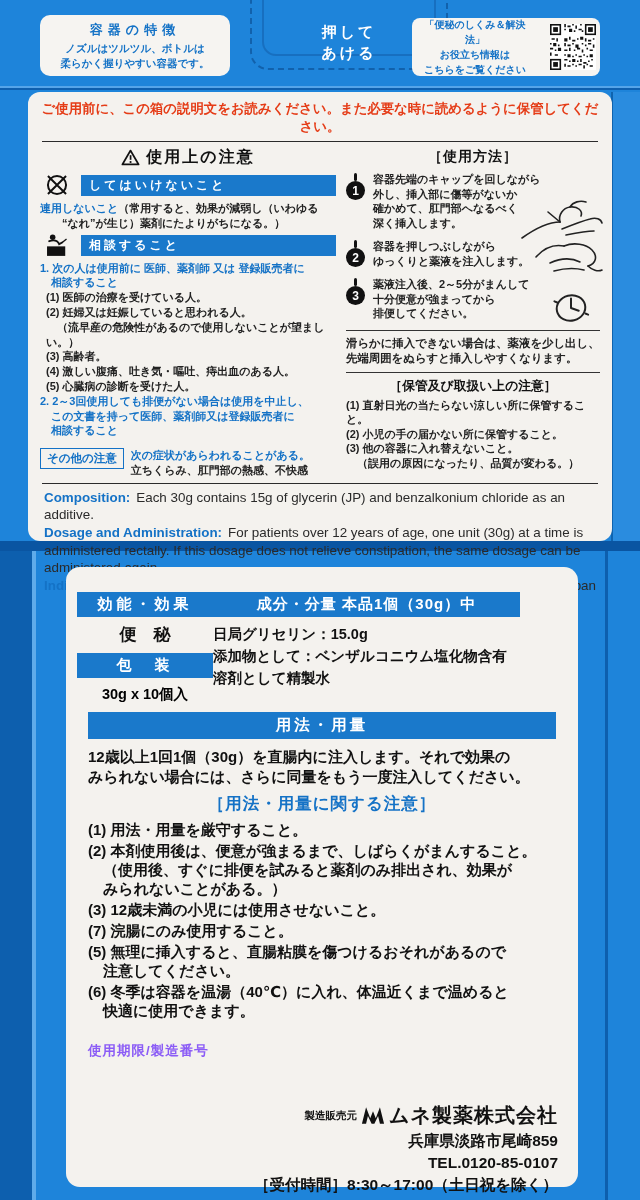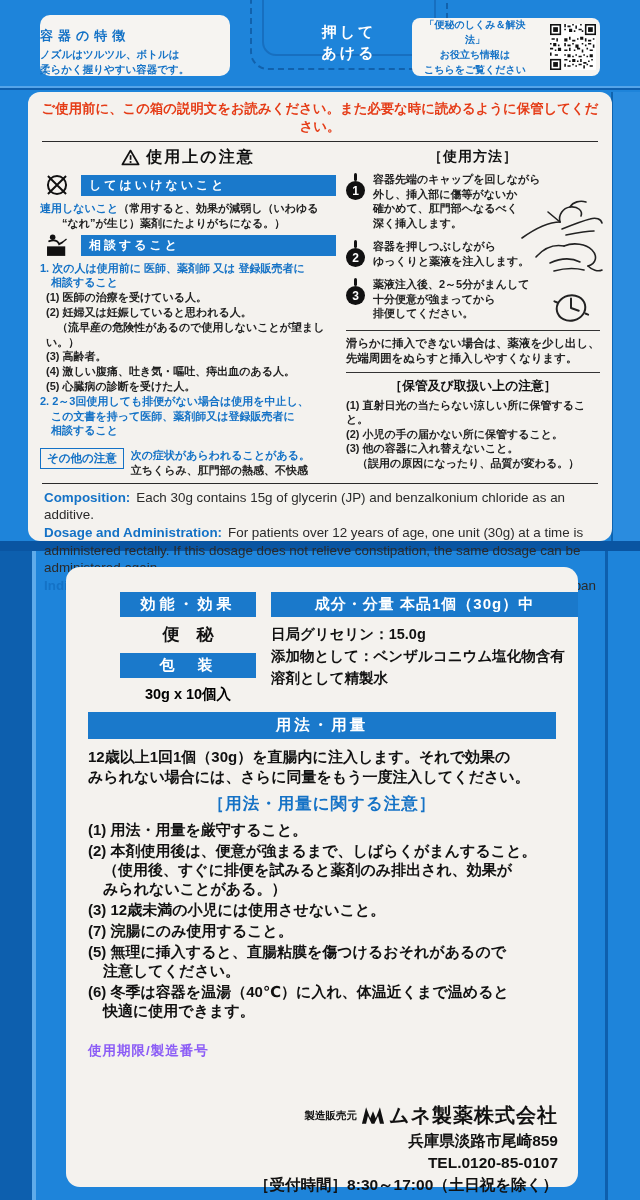--- a/index.html
+++ b/index.html
@@ -14,21 +14,21 @@
   
   .seam-h{left:0;top:86px;width:640px;height:7px;
     background:linear-gradient(to bottom,#55a4e9 0 2px,#0e5fae 2px 4px,#1e84da 4px);}
   .right-strip-top{left:611px;top:92px;width:29px;height:450px;background:#2a8cdf;border-left:2px solid #0f63ae;}
   .band-dark{left:0;top:541px;width:640px;height:10px;background:#0a55a2;}
   .left-strip-bottom{left:0;top:551px;width:32px;height:649px;background:#0d5fae;}
   .left-strip-hl{left:32px;top:551px;width:4px;height:649px;background:#5fabea;}
   .right-seam-bottom{left:605px;top:551px;width:3px;height:649px;background:#0d5fae;}
   
   .flap-feature{left:40px;top:15px;width:190px;height:61px;background:#f6f4f1;border-radius:10px;
-    padding-top:12px;box-sizing:border-box;}
+    text-align:center;padding-top:6px;box-sizing:border-box;}
   .flap-feature .t{color:#1472c6;font-weight:800;font-size:13px;letter-spacing:5px;}
   .flap-feature .b{color:#1472c6;font-weight:700;font-size:10.5px;line-height:1.45;margin-top:2px;}
   .flap-dash{left:250px;top:-18px;width:198px;height:88px;border:2px dashed rgba(9,70,135,.55);border-radius:18px;box-sizing:border-box;}
   .flap-inner-line{left:262px;top:-24px;width:174px;height:80px;border:2px solid rgba(12,80,150,.38);border-radius:14px;box-sizing:border-box;}
   .push-open{left:250px;top:21px;width:198px;text-align:center;color:#fff;font-weight:700;
     font-size:15px;line-height:1.4;letter-spacing:3px;}
   .flap-info{left:412px;top:18px;width:188px;height:58px;background:#f6f4f1;border-radius:8px;
     display:flex;align-items:center;gap:16px;padding:4px 4px;box-sizing:border-box;}
   .flap-info .txt{flex:1;color:#1472c6;font-weight:700;font-size:10px;line-height:1.5;text-align:center;}
   
@@ -59,21 +59,21 @@
   .badge::before{content:"";position:absolute;top:-8px;left:8px;width:3px;height:8px;background:#111;border-radius:2px;}
   .hand{position:absolute;right:-4px;}
   .tip{border-top:1.6px solid #333;border-bottom:1.6px solid #333;padding:5px 0;margin:4px 0 5px;
     font-size:11.4px;font-weight:800;line-height:15.5px;color:#222;}
   .st-head{text-align:center;font-weight:800;font-size:12.8px;color:#111;margin:2px 0 3px;}
   .st-item{font-size:11px;font-weight:700;color:#222;line-height:14.5px;}
   .english{padding:1px 16px 0;font-size:13.4px;color:#2a2a2a;line-height:17.6px;}
   .english .lbl{color:#1472c6;font-weight:800;margin-right:6px;}
   .ind-row{display:flex;justify-content:space-between;}
   
-  .pb-grid{display:flex;gap:15px;padding-left:24px;justify-content:flex-end;}
+  .pb-grid{display:flex;padding-left:11px;}
   .pb-left{width:136px;text-align:center;}
   .pb-right{width:307px;}
   .blue-bar2{display:block;background:#1a79cb;color:#fff;font-weight:800;font-size:15px;padding:3px 0;text-align:center;letter-spacing:4px;}
   .pb-right .blue-bar2{letter-spacing:1px;}
   .pb-effect-value{font-size:17px;font-weight:800;color:#111;margin:6px 0 7px;}
   .pb-package-value{font-size:14.5px;font-weight:800;color:#000000;margin-top:7px;}
   .pb-ing{font-size:14.5px;font-weight:700;color:#111;line-height:22px;margin-top:6px;}
   .pb-bar-full{margin:8px 22px 0;background:#1a79cb;color:#fff;font-weight:800;font-size:15.5px;text-align:center;letter-spacing:3px;padding:3px 0;}
   .pb-dosage{margin:8px 22px 0;font-size:15px;font-weight:700;color:#111;line-height:20px;}
   .pb-caution-h{text-align:center;color:#1472c6;font-weight:800;font-size:16.5px;margin:6px 0 5px;letter-spacing:1px;}

